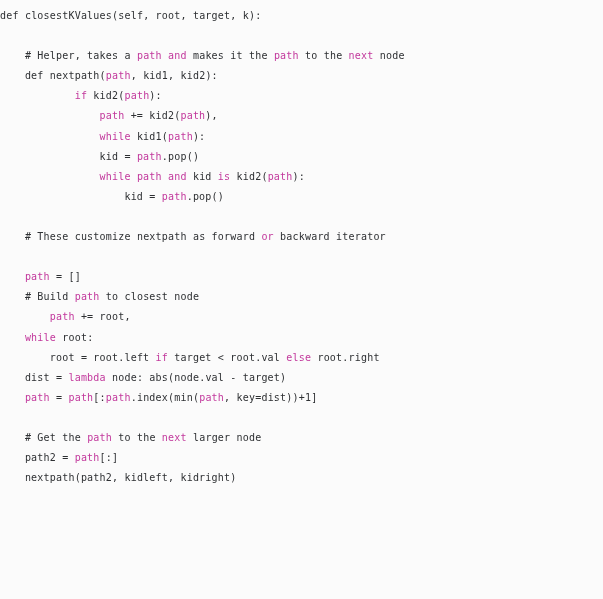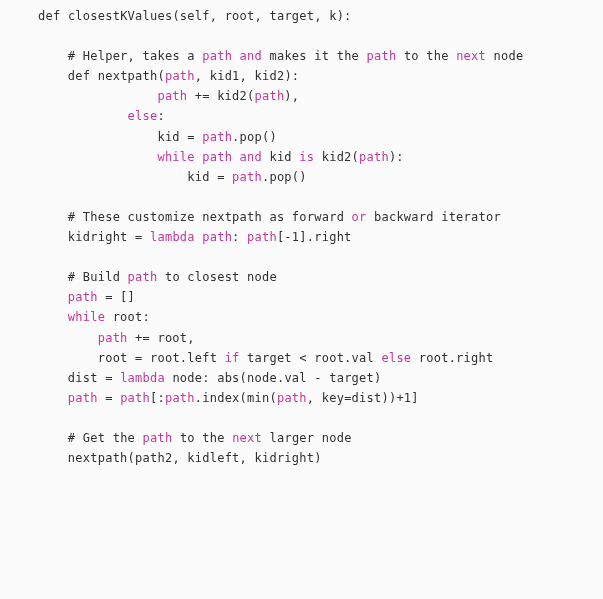--- a/index.html
+++ b/index.html
@@ -15,58 +15,58 @@
   }
   #code-listing {
     padding: 6px 0 0 0;
     box-sizing: border-box;
     width: 603px;
     height: 599px;
     background: #fbfbfb;
   }
   .code-line {
     font-family: "DejaVu Sans Mono", "Liberation Mono", monospace;
-    font-size: 12px;
+    font-size: 10px;
     line-height: 20.1px;
     height: 20.1px;
     white-space: pre;
     color: #2e3033;
-    padding-left: 38px;
     letter-spacing: 0.02em;
   }
   .code-line.blank {
     height: 20.1px;
   }
   .tok-kw {
     color: #c2389c;
   }
   .tok-plain {
     color: #2e3033;
   }
 </style>
 </head>
 <body>
 
 <div id="code-listing">
     <div class="code-line"><span class="tok-plain">def</span><span class="tok-plain"> </span><span class="tok-plain">closestKValues</span><span class="tok-plain">(</span><span class="tok-plain">self</span><span class="tok-plain">, </span><span class="tok-plain">root</span><span class="tok-plain">, </span><span class="tok-plain">target</span><span class="tok-plain">, </span><span class="tok-plain">k</span><span class="tok-plain">):</span></div>
     <div class="code-line blank">&nbsp;</div>
     <div class="code-line"><span class="tok-plain">    # </span><span class="tok-plain">Helper</span><span class="tok-plain">, </span><span class="tok-plain">takes</span><span class="tok-plain"> </span><span class="tok-plain">a</span><span class="tok-plain"> </span><span class="tok-kw">path</span><span class="tok-plain"> </span><span class="tok-kw">and</span><span class="tok-plain"> </span><span class="tok-plain">makes</span><span class="tok-plain"> </span><span class="tok-plain">it</span><span class="tok-plain"> </span><span class="tok-plain">the</span><span class="tok-plain"> </span><span class="tok-kw">path</span><span class="tok-plain"> </span><span class="tok-plain">to</span><span class="tok-plain"> </span><span class="tok-plain">the</span><span class="tok-plain"> </span><span class="tok-kw">next</span><span class="tok-plain"> </span><span class="tok-plain">node</span></div>
     <div class="code-line"><span class="tok-plain">    </span><span class="tok-plain">def</span><span class="tok-plain"> </span><span class="tok-plain">nextpath</span><span class="tok-plain">(</span><span class="tok-kw">path</span><span class="tok-plain">, </span><span class="tok-plain">kid1</span><span class="tok-plain">, </span><span class="tok-plain">kid2</span><span class="tok-plain">):</span></div>
+    <div class="code-line"><span class="tok-plain">            </span><span class="tok-kw">if</span><span class="tok-plain"> </span><span class="tok-plain">kid2</span><span class="tok-plain">(</span><span class="tok-kw">path</span><span class="tok-plain">):</span></div>
     <div class="code-line"><span class="tok-plain">                </span><span class="tok-kw">path</span><span class="tok-plain"> += </span><span class="tok-plain">kid2</span><span class="tok-plain">(</span><span class="tok-kw">path</span><span class="tok-plain">),</span></div>
-    <div class="code-line"><span class="tok-plain">            </span><span class="tok-kw">else</span><span class="tok-plain">:</span></div>
+    <div class="code-line"><span class="tok-plain">                </span><span class="tok-kw">while</span><span class="tok-plain"> </span><span class="tok-plain">kid1</span><span class="tok-plain">(</span><span class="tok-kw">path</span><span class="tok-plain">):</span></div>
     <div class="code-line"><span class="tok-plain">                </span><span class="tok-plain">kid</span><span class="tok-plain"> = </span><span class="tok-kw">path</span><span class="tok-plain">.</span><span class="tok-plain">pop</span><span class="tok-plain">()</span></div>
     <div class="code-line"><span class="tok-plain">                </span><span class="tok-kw">while</span><span class="tok-plain"> </span><span class="tok-kw">path</span><span class="tok-plain"> </span><span class="tok-kw">and</span><span class="tok-plain"> </span><span class="tok-plain">kid</span><span class="tok-plain"> </span><span class="tok-kw">is</span><span class="tok-plain"> </span><span class="tok-plain">kid2</span><span class="tok-plain">(</span><span class="tok-kw">path</span><span class="tok-plain">):</span></div>
     <div class="code-line"><span class="tok-plain">                    </span><span class="tok-plain">kid</span><span class="tok-plain"> = </span><span class="tok-kw">path</span><span class="tok-plain">.</span><span class="tok-plain">pop</span><span class="tok-plain">()</span></div>
     <div class="code-line blank">&nbsp;</div>
     <div class="code-line"><span class="tok-plain">    # </span><span class="tok-plain">These</span><span class="tok-plain"> </span><span class="tok-plain">customize</span><span class="tok-plain"> </span><span class="tok-plain">nextpath</span><span class="tok-plain"> </span><span class="tok-plain">as</span><span class="tok-plain"> </span><span class="tok-plain">forward</span><span class="tok-plain"> </span><span class="tok-kw">or</span><span class="tok-plain"> </span><span class="tok-plain">backward</span><span class="tok-plain"> </span><span class="tok-plain">iterator</span></div>
-    <div class="code-line"><span class="tok-plain">    </span><span class="tok-plain">kidright</span><span class="tok-plain"> = </span><span class="tok-kw">lambda</span><span class="tok-plain"> </span><span class="tok-kw">path</span><span class="tok-plain">: </span><span class="tok-kw">path</span><span class="tok-plain">[-1].</span><span class="tok-plain">right</span></div>
     <div class="code-line blank">&nbsp;</div>
+    <div class="code-line"><span class="tok-plain">    </span><span class="tok-kw">path</span><span class="tok-plain"> = []</span></div>
     <div class="code-line"><span class="tok-plain">    # </span><span class="tok-plain">Build</span><span class="tok-plain"> </span><span class="tok-kw">path</span><span class="tok-plain"> </span><span class="tok-plain">to</span><span class="tok-plain"> </span><span class="tok-plain">closest</span><span class="tok-plain"> </span><span class="tok-plain">node</span></div>
-    <div class="code-line"><span class="tok-plain">    </span><span class="tok-kw">path</span><span class="tok-plain"> = []</span></div>
+    <div class="code-line"><span class="tok-plain">        </span><span class="tok-kw">path</span><span class="tok-plain"> += </span><span class="tok-plain">root</span><span class="tok-plain">,</span></div>
     <div class="code-line"><span class="tok-plain">    </span><span class="tok-kw">while</span><span class="tok-plain"> </span><span class="tok-plain">root</span><span class="tok-plain">:</span></div>
-    <div class="code-line"><span class="tok-plain">        </span><span class="tok-kw">path</span><span class="tok-plain"> += </span><span class="tok-plain">root</span><span class="tok-plain">,</span></div>
     <div class="code-line"><span class="tok-plain">        </span><span class="tok-plain">root</span><span class="tok-plain"> = </span><span class="tok-plain">root</span><span class="tok-plain">.</span><span class="tok-plain">left</span><span class="tok-plain"> </span><span class="tok-kw">if</span><span class="tok-plain"> </span><span class="tok-plain">target</span><span class="tok-plain"> &lt; </span><span class="tok-plain">root</span><span class="tok-plain">.</span><span class="tok-plain">val</span><span class="tok-plain"> </span><span class="tok-kw">else</span><span class="tok-plain"> </span><span class="tok-plain">root</span><span class="tok-plain">.</span><span class="tok-plain">right</span></div>
     <div class="code-line"><span class="tok-plain">    </span><span class="tok-plain">dist</span><span class="tok-plain"> = </span><span class="tok-kw">lambda</span><span class="tok-plain"> </span><span class="tok-plain">node</span><span class="tok-plain">: </span><span class="tok-plain">abs</span><span class="tok-plain">(</span><span class="tok-plain">node</span><span class="tok-plain">.</span><span class="tok-plain">val</span><span class="tok-plain"> - </span><span class="tok-plain">target</span><span class="tok-plain">)</span></div>
     <div class="code-line"><span class="tok-plain">    </span><span class="tok-kw">path</span><span class="tok-plain"> = </span><span class="tok-kw">path</span><span class="tok-plain">[:</span><span class="tok-kw">path</span><span class="tok-plain">.</span><span class="tok-plain">index</span><span class="tok-plain">(</span><span class="tok-plain">min</span><span class="tok-plain">(</span><span class="tok-kw">path</span><span class="tok-plain">, </span><span class="tok-plain">key</span><span class="tok-plain">=</span><span class="tok-plain">dist</span><span class="tok-plain">))+1]</span></div>
     <div class="code-line blank">&nbsp;</div>
     <div class="code-line"><span class="tok-plain">    # </span><span class="tok-plain">Get</span><span class="tok-plain"> </span><span class="tok-plain">the</span><span class="tok-plain"> </span><span class="tok-kw">path</span><span class="tok-plain"> </span><span class="tok-plain">to</span><span class="tok-plain"> </span><span class="tok-plain">the</span><span class="tok-plain"> </span><span class="tok-kw">next</span><span class="tok-plain"> </span><span class="tok-plain">larger</span><span class="tok-plain"> </span><span class="tok-plain">node</span></div>
+    <div class="code-line"><span class="tok-plain">    </span><span class="tok-plain">path2</span><span class="tok-plain"> = </span><span class="tok-kw">path</span><span class="tok-plain">[:]</span></div>
     <div class="code-line"><span class="tok-plain">    </span><span class="tok-plain">nextpath</span><span class="tok-plain">(</span><span class="tok-plain">path2</span><span class="tok-plain">, </span><span class="tok-plain">kidleft</span><span class="tok-plain">, </span><span class="tok-plain">kidright</span><span class="tok-plain">)</span></div>
   </div>
 
 </body></html>

